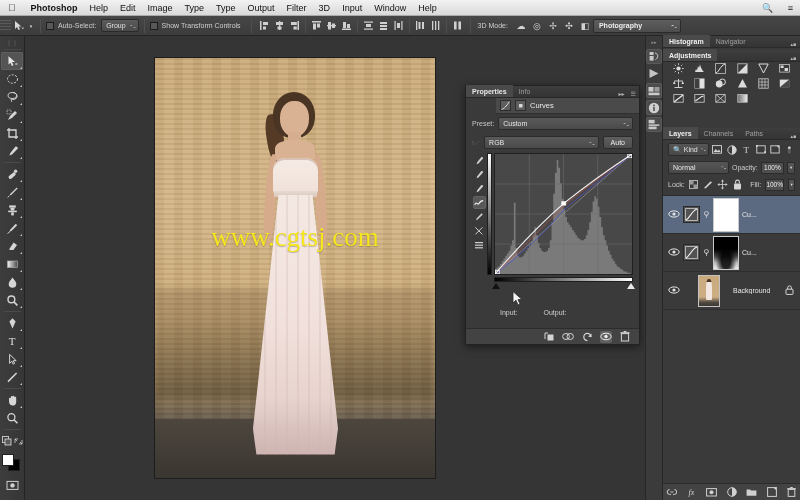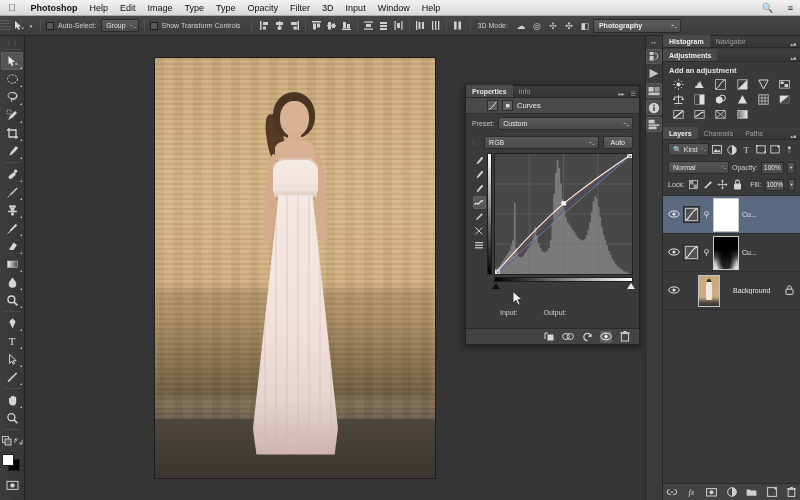--- a/index.html
+++ b/index.html
@@ -127,22 +127,22 @@
 
   
   .propwin { position:absolute; left:465px; top:85px; width:175px; height:260px;
     background:#3a3a3a; border:1px solid #222; box-shadow:0 2px 8px rgba(0,0,0,.5); }
   .ptabs { height:12px; background:linear-gradient(#3e3e3e,#343434); display:flex; align-items:flex-end;
     border-bottom:1px solid #282828; }
   .ptab { height:12px; padding:0 6px; font-size:7px; color:#9d9d9d; display:flex; align-items:center; }
   .ptab.active { background:#4a4a4a; color:#e6e6e6; font-weight:bold; }
   .ptabs .pt-sp { flex:1; }
   .pt-ic { font-size:6px; color:#b6b6b6; padding:0 3px; }
-  .phead { height:16px; display:flex; align-items:center; gap:4px; padding:0 21px;
-    background:#4a4a4a; border-bottom:1px solid #303030; }
+  .phead { height:16px; display:flex; align-items:center; gap:4px; padding:0 4px;
+    background:#4a4a4a; border-bottom:1px solid #303030;margin-left:30px; }
   .phead .sq { width:11px; height:11px; background:#5e5e5e; border:1px solid #2d2d2d;
      display:flex; align-items:center; justify-content:center; font-size:7px; color:#ddd;}
   .phead .ttl { font-size:7.5px; color:#e9e9e9; }
   .prow { display:flex; align-items:center; gap:4px; padding:3px 6px; }
   .prow .tx { font-size:7px; color:#c6c6c6; }
   .psel { flex:1; height:13px; background:linear-gradient(#5a5a5a,#4a4a4a);
      border:1px solid #2b2b2b; border-radius:2px; font-size:7px; color:#e8e8e8;
      display:flex; align-items:center; padding:0 12px 0 4px; position:relative;}
   .psel:after{ content:"\2303\2304"; position:absolute; right:3px; font-size:5px; letter-spacing:-1px;
      transform:scaleY(.8);}
@@ -251,21 +251,21 @@
 <div id="app">
 
   <div class="osbar">
     <div class="apple"></div>
     <div class="mi bold">Photoshop</div>
     <div class="mi">Help</div>
     <div class="mi">Edit</div>
     <div class="mi">Image</div>
     <div class="mi">Type</div>
     <div class="mi">Type</div>
-    <div class="mi">Opacity</div>
+    <div class="mi">Output</div>
     <div class="mi">Filter</div>
     <div class="mi">3D</div>
     <div class="mi">Input</div>
     <div class="mi">Window</div>
     <div class="mi">Help</div>
     <div class="spacer"></div>
     <div class="right-ic">🔍</div>
     <div class="right-ic">≡</div>
   </div>
 
@@ -570,20 +570,21 @@
       <div class="m-face"></div>
       <div class="m-neck"></div>
       <div class="m-chest"></div>
       <div class="m-armL"></div>
       <div class="m-armR"></div>
       <div class="m-bodice"></div>
       <div class="m-belt"></div>
       <div class="m-skirt"></div>
     </div>
   </div>
+  <div class="wm-main" style="left:295px; top:222px;">www.cgtsj.com</div>
 
   <div class="propwin">
     <div class="ptabs">
       <div class="ptab active">Properties</div>
       <div class="ptab">Info</div>
       <div class="pt-sp"></div>
       <div class="pt-ic">▸▸</div>
       <div class="pt-ic">☰</div>
     </div>
     <div class="phead">
@@ -770,21 +771,20 @@
       <div class="d-sp"></div>
       <div class="d-menu">▴■</div>
     </div>
 
     <div style="background:#3a3a3a;">
       <div class="d-tabs" style="margin-top:2px;">
         <div class="d-tab active">Adjustments</div>
         <div class="d-sp"></div>
         <div class="d-menu">▴■</div>
       </div>
-      <div class="adjhead">Add an adjustment</div>
       <div class="adjgrid">
         <div class="adj-ic">
           <svg width="11" height="11">
               <circle cx="5.5" cy="5.5" r="2.1" fill="#dcdcdc"></circle>
               <g stroke="#dcdcdc" stroke-width="0.9">
                 <path d="M5.5 0.3 v1.6 M5.5 9.1 v1.6 M0.3 5.5 h1.6 M9.1 5.5 h1.6 M1.8 1.8 l1.1 1.1 M8.1 8.1 l1.1 1.1 M9.2 1.8 l-1.1 1.1 M2.9 8.1 l-1.1 1.1"></path>
               </g>
             </svg>
           </div>
         <div class="adj-ic">

